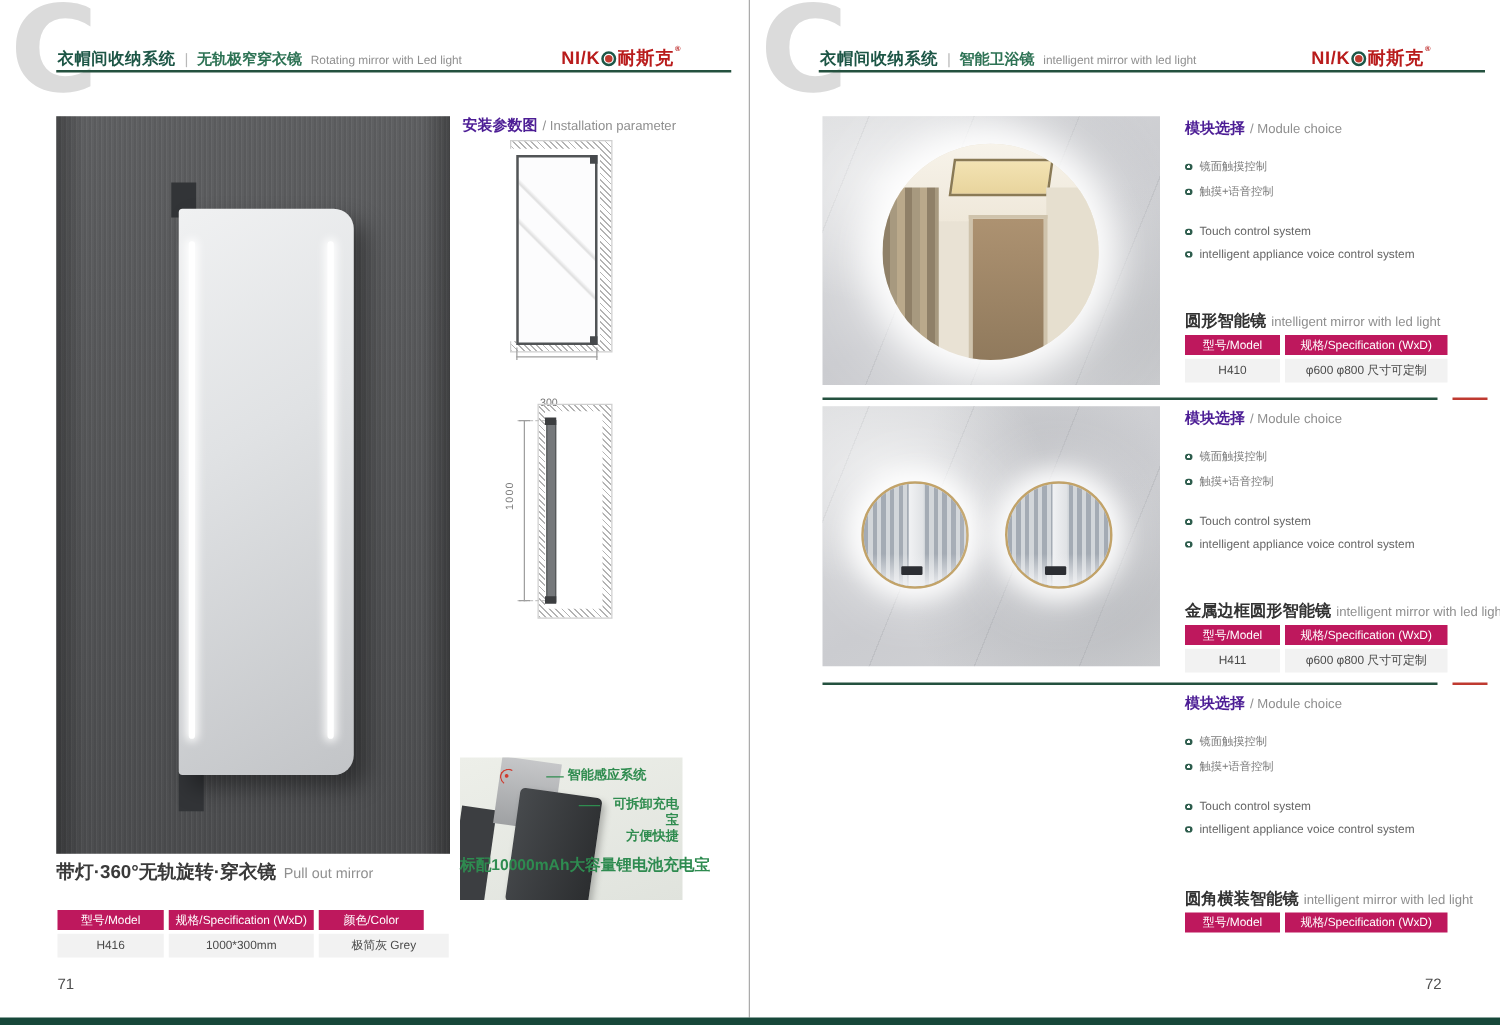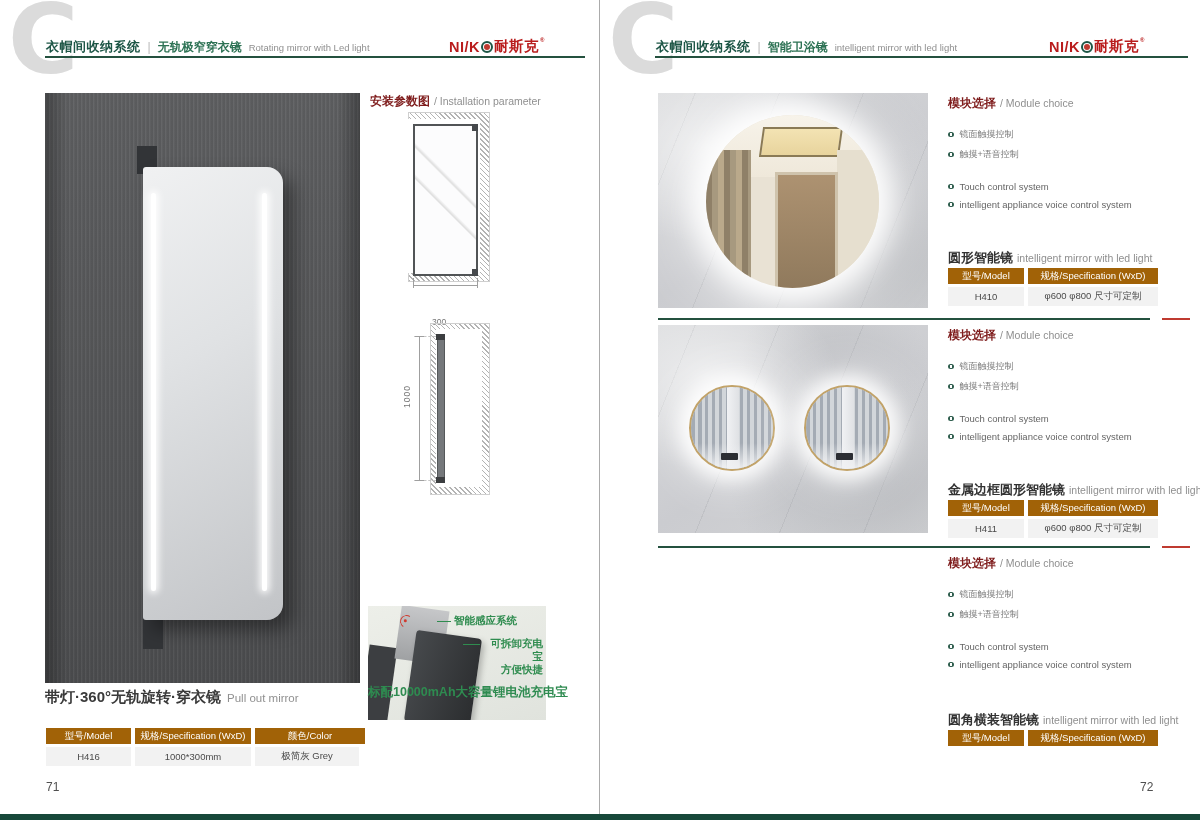--- a/index.html
+++ b/index.html
@@ -39,27 +39,27 @@
   .mirror-panel{position:absolute;left:98px;top:74px;width:140px;height:453px;z-index:2;
     background:linear-gradient(150deg,#f0f1f2 0%,#e0e2e4 40%,#c2c4c7 100%);
     border-radius:3px 16px 16px 3px;box-shadow:10px 10px 18px rgba(0,0,0,.38);}
   .led{position:absolute;width:5px;border-radius:3px;background:#fff;
        box-shadow:0 0 7px 2.5px rgba(255,255,255,.95);}
 
   
   .cap-cn{font-size:15px;font-weight:bold;color:#3a3a3a;}
   .cap-en{font-size:11.5px;color:#909090;font-weight:normal;margin-left:6px;}
   .tbl-row{position:absolute;display:flex;gap:4px;}
-  .tbl-h{background:#a16207;color:#fff;font-size:9.5px;height:16px;display:flex;
+  .tbl-h{background:#be185d;color:#fff;font-size:9.5px;height:16px;display:flex;
          align-items:center;justify-content:center;}
   .tbl-c{background:#f2f2f2;color:#4a4a4a;font-size:9.5px;height:19px;display:flex;
          align-items:center;justify-content:center;}
 
   
-  .blk-title-cn{font-size:12px;font-weight:bold;color:#7f1d1d;}
+  .blk-title-cn{font-size:12px;font-weight:bold;color:#4c1d95;}
   .blk-title-en{font-size:10.5px;color:#8f8f8f;font-weight:normal;margin-left:4px;}
   .hatch{position:absolute;background:repeating-linear-gradient(45deg,#b3b3b3 0 1px,transparent 1px 3.5px);
          border:1px solid #cfcfcf;}
   .draw-white{position:absolute;background:#fff;}
   .draw-mirror{position:absolute;background:#fcfcfd;border:2px solid #515456;
     background-image:linear-gradient(45deg,transparent 45%,#dedede 46%,transparent 48%),
                      linear-gradient(45deg,transparent 60%,#dedede 61%,transparent 63%);}
   .tab{position:absolute;width:6px;height:7px;background:#46494c;}
   .dim{position:absolute;font-size:8.5px;color:#777;}
   .dimline{position:absolute;background:#9f9f9f;}
@@ -224,21 +224,21 @@
     <div>方便快捷</div>
   </div>
   <div class="green-caption" style="left:368px;top:684px;">标配10000mAh大容量锂电池充电宝</div>
 
   <div class="abs" style="left:45px;top:688px;white-space:nowrap;">
     <span class="cap-cn">带灯·360°无轨旋转·穿衣镜</span><span class="cap-en">Pull out mirror</span>
   </div>
   <div class="tbl-row" style="left:46px;top:728px;">
     <div class="tbl-h" style="width:85px;">型号/Model</div>
     <div class="tbl-h" style="width:116px;">规格/Specification (WxD)</div>
-    <div class="tbl-h" style="width:110px;">颜色/Color</div>
+    <div class="tbl-h" style="width:84px;">颜色/Color</div>
   </div>
   <div class="tbl-row" style="left:46px;top:747px;">
     <div class="tbl-c" style="width:85px;">H416</div>
     <div class="tbl-c" style="width:116px;">1000*300mm</div>
     <div class="tbl-c" style="width:104px;">极简灰 Grey</div>
   </div>
 
   <div class="pagenum" style="left:46px;top:780px;">71</div>
 
   <div class="c-mark" style="left:608px;top:2px;">C</div>

